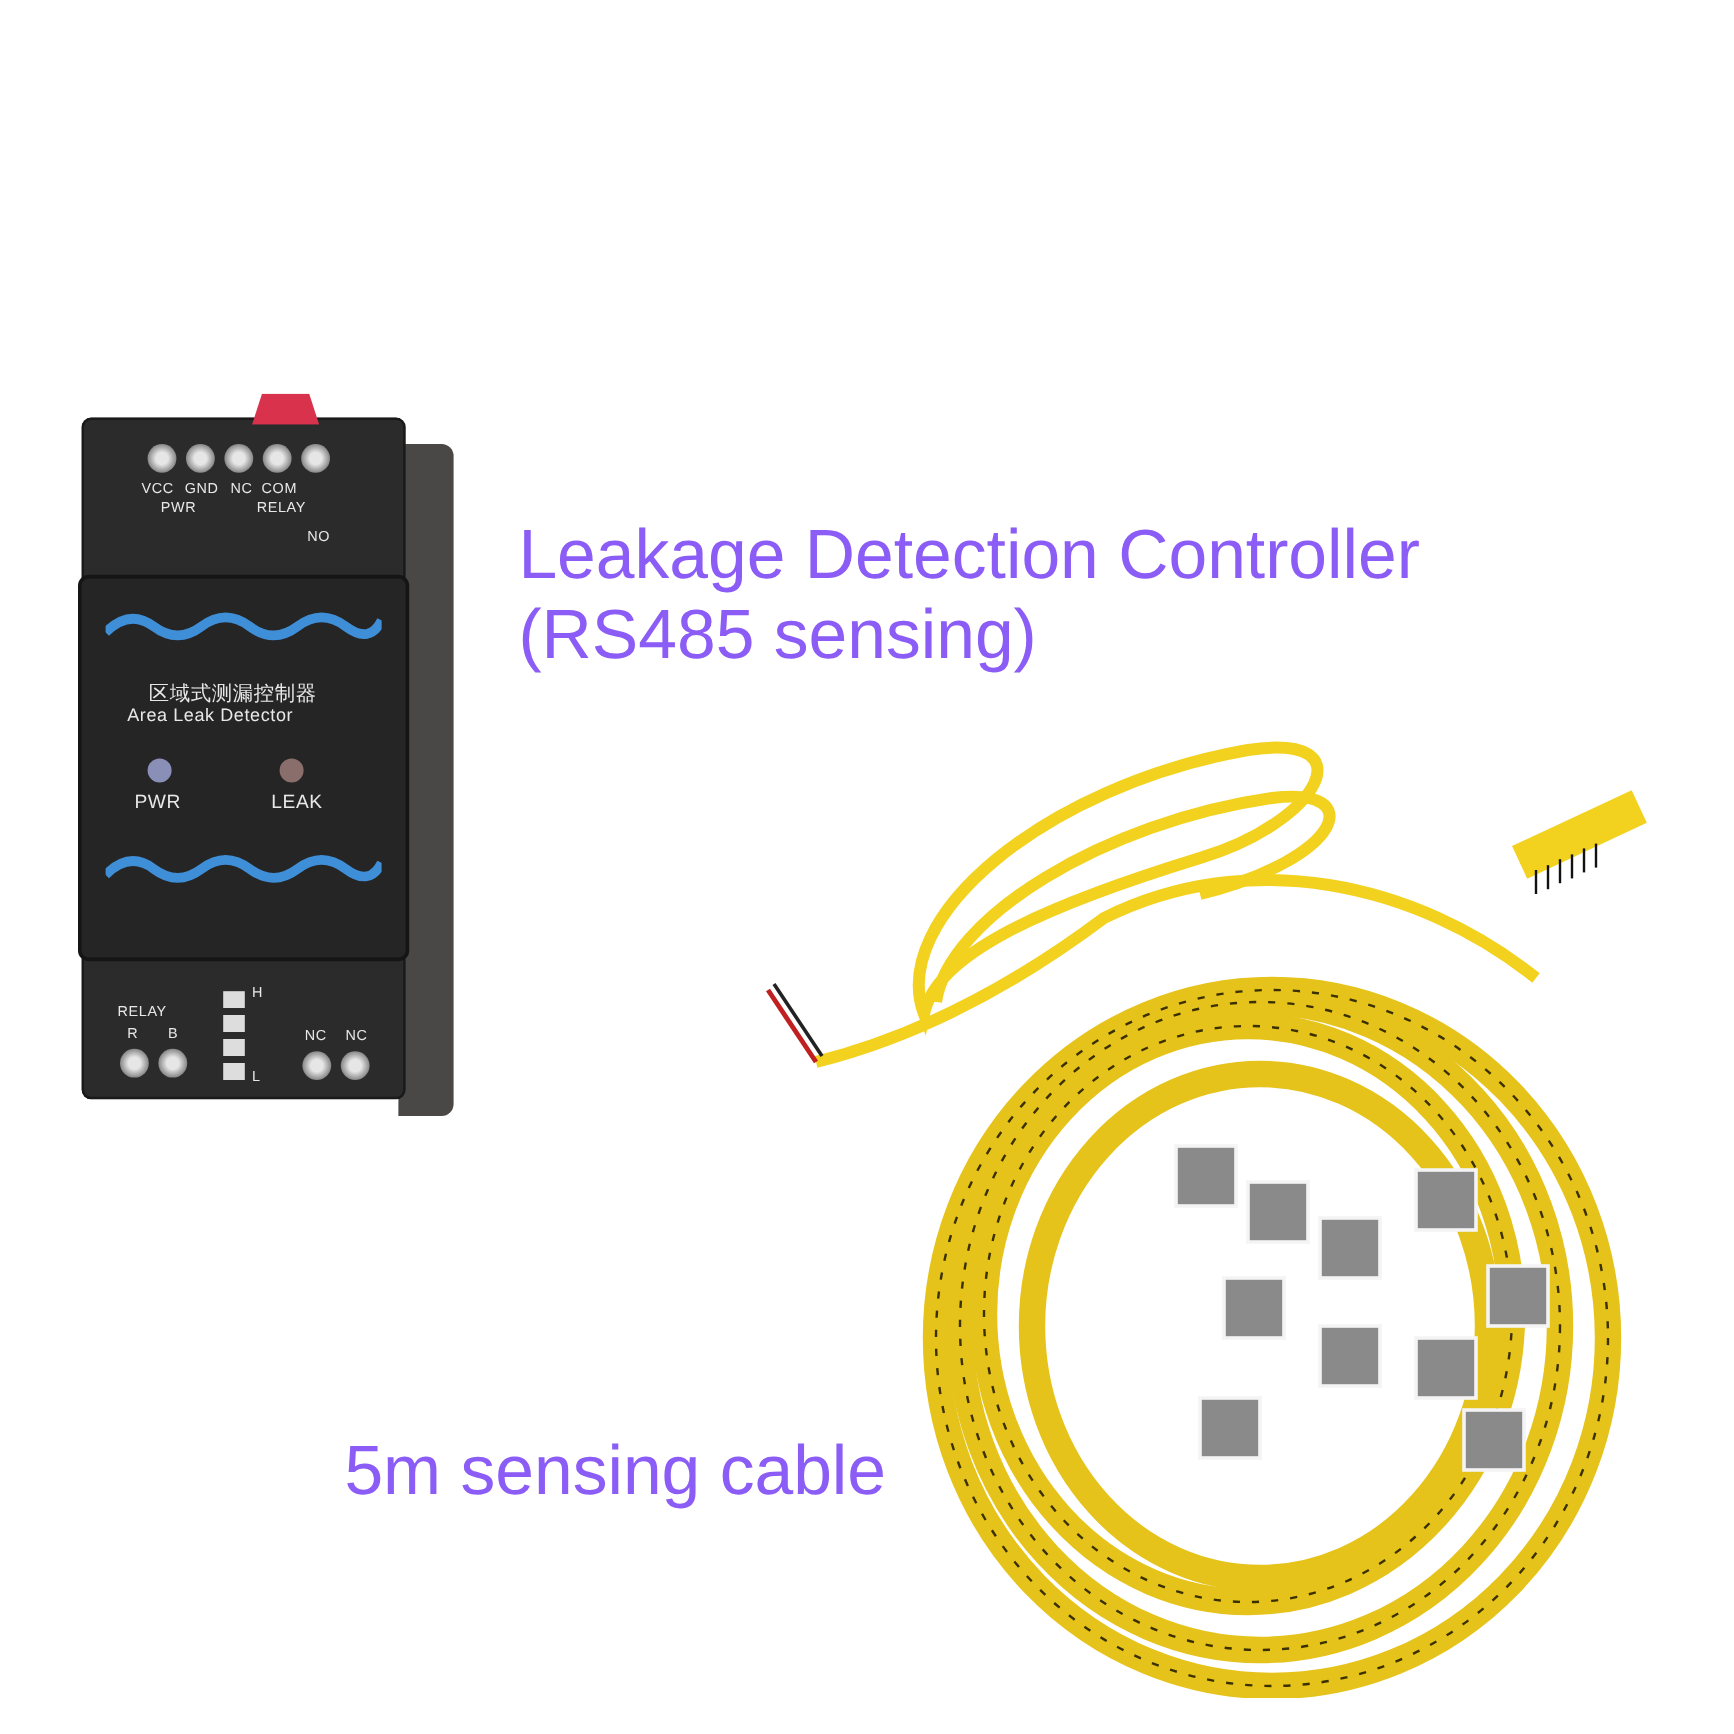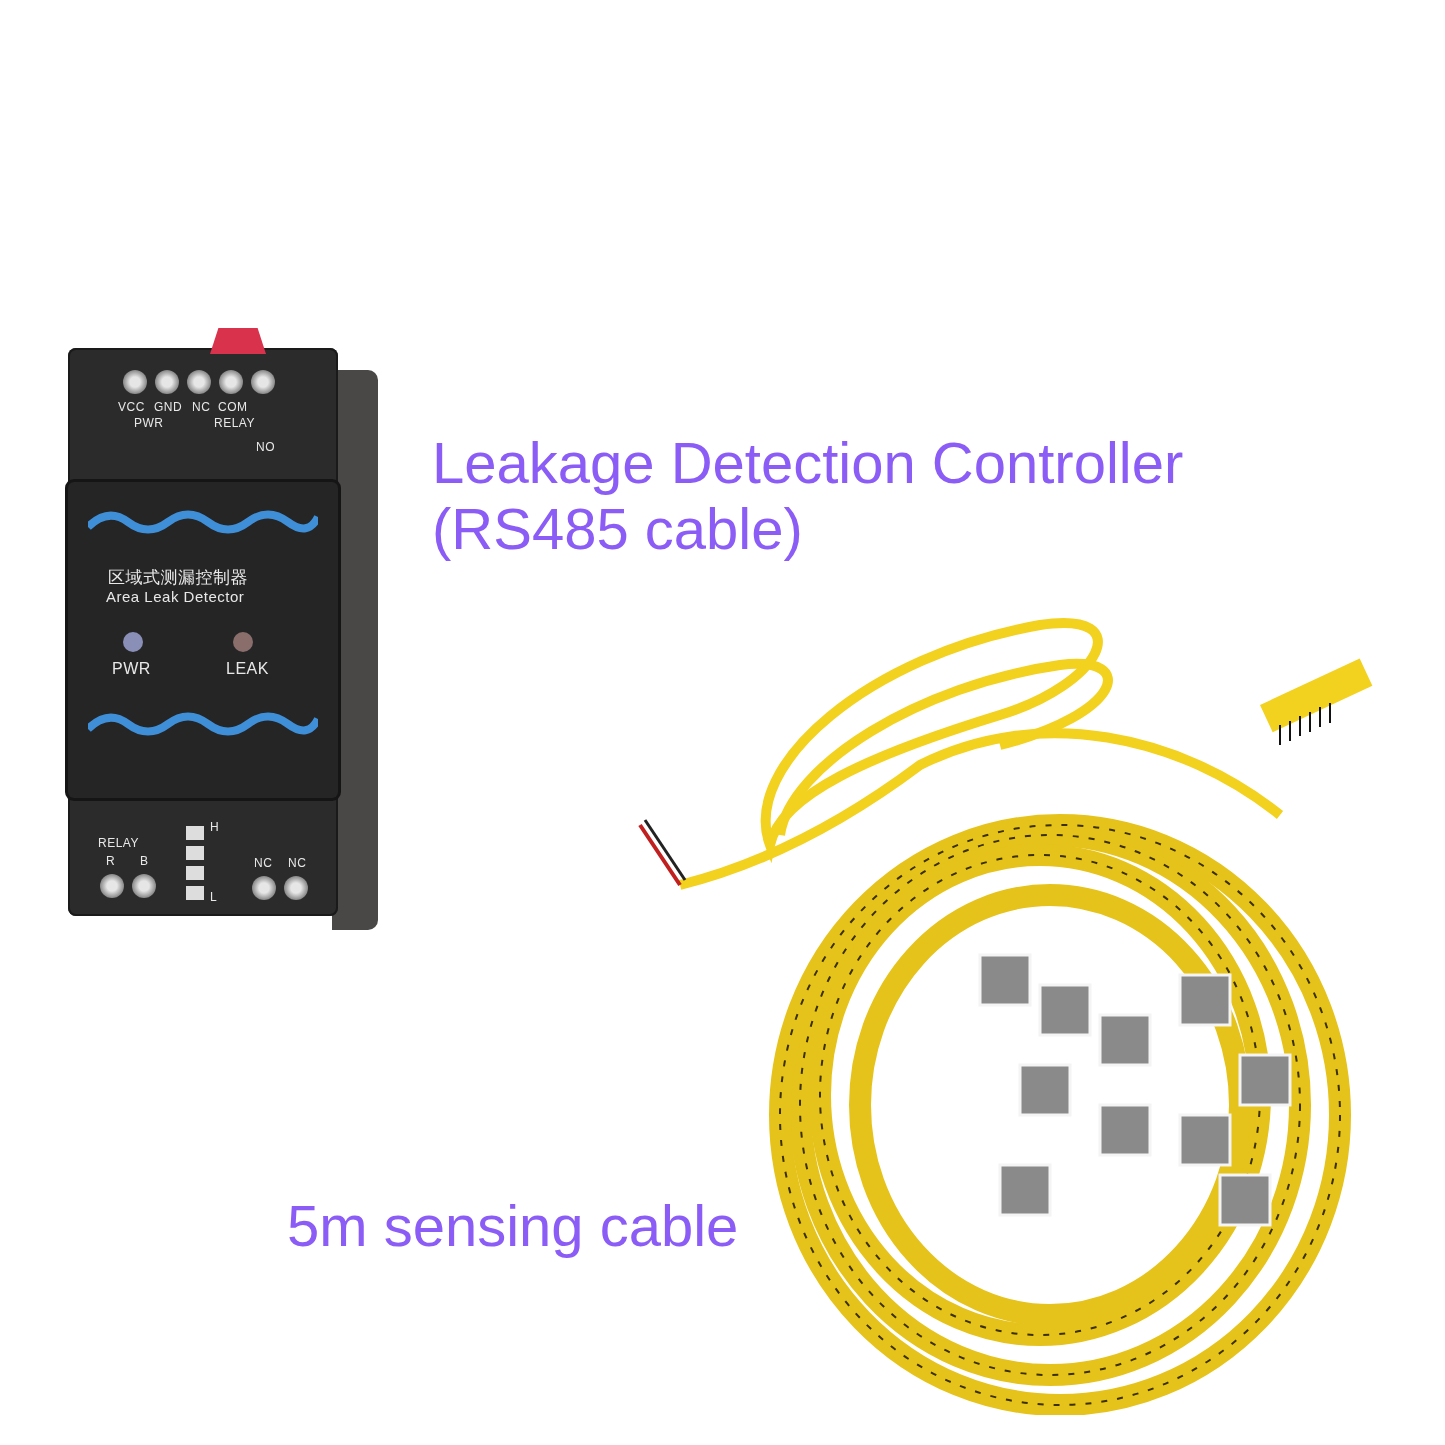--- a/index.html
+++ b/index.html
@@ -15,21 +15,21 @@
   .lbl{position:absolute;color:#e8e8e8;font-size:12px;letter-spacing:0.5px;}
   .wave{position:absolute;left:20px;width:230px;height:40px;}
   .led{position:absolute;width:20px;height:20px;border-radius:50%;}
   .cable{position:absolute;left:620px;top:595px;width:790px;height:820px;}
 </style>
 </head>
 <body>
 
 <div class="caption" style="left:432px;top:430px;">
   <div>Leakage Detection Controller</div>
-  <div>(RS485 cable)</div>
+  <div>(RS485 sensing)</div>
 </div>
 
 <div class="caption" style="left:253px;top:1193px;margin-left:34px;">5m sensing cable</div>
 
 <div class="device">
   <div class="dev-side"></div>
   <div class="dev-body">
     <div class="dev-top-tab"></div>
 
     <div class="terminal-row" style="left:55px;top:22px;">
@@ -44,21 +44,21 @@
     <div class="lbl" style="left:124px;top:52px;">NC</div>
     <div class="lbl" style="left:150px;top:52px;text-align:right;">COM</div>
     <div class="lbl" style="left:188px;top:52px;margin-top:40px;">NO</div>
     <div class="lbl" style="left:66px;top:68px;">PWR</div>
     <div class="lbl" style="left:146px;top:68px;">RELAY</div>
 
     <div class="dev-mid">
       <svg class="wave" style="top:20px;" viewBox="0 0 230 40">
         <path d="M0 25 Q 20 5 40 20 T 80 20 T 120 20 T 160 20 T 200 20 T 230 15" stroke="#3f8fd8" stroke-width="8" fill="none"></path>
       </svg>
-      <div class="lbl" style="left:40px;top:84px;font-size:17px;">区域式测漏控制器</div>
+      <div class="lbl" style="left:56px;top:84px;font-size:17px;">区域式测漏控制器</div>
       <div class="lbl" style="left:38px;top:106px;font-size:15px;">Area Leak Detector</div>
       <div class="led" style="left:55px;top:150px;background:#8a8fb8;"></div>
       <div class="led" style="left:165px;top:150px;background:#8a6e6c;"></div>
       <div class="lbl" style="left:44px;top:178px;font-size:16px;">PWR</div>
       <div class="lbl" style="left:158px;top:178px;font-size:16px;">LEAK</div>
       <svg class="wave" style="top:222px;" viewBox="0 0 230 40">
         <path d="M0 25 Q 20 5 40 20 T 80 20 T 120 20 T 160 20 T 200 20 T 230 15" stroke="#3f8fd8" stroke-width="8" fill="none"></path>
       </svg>
     </div>
 

